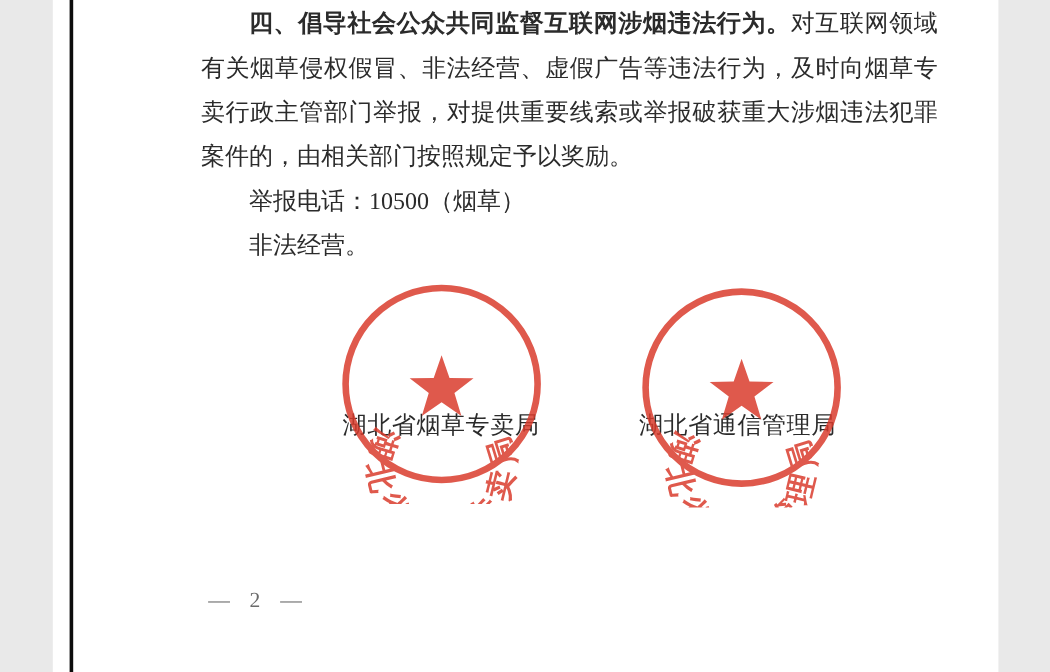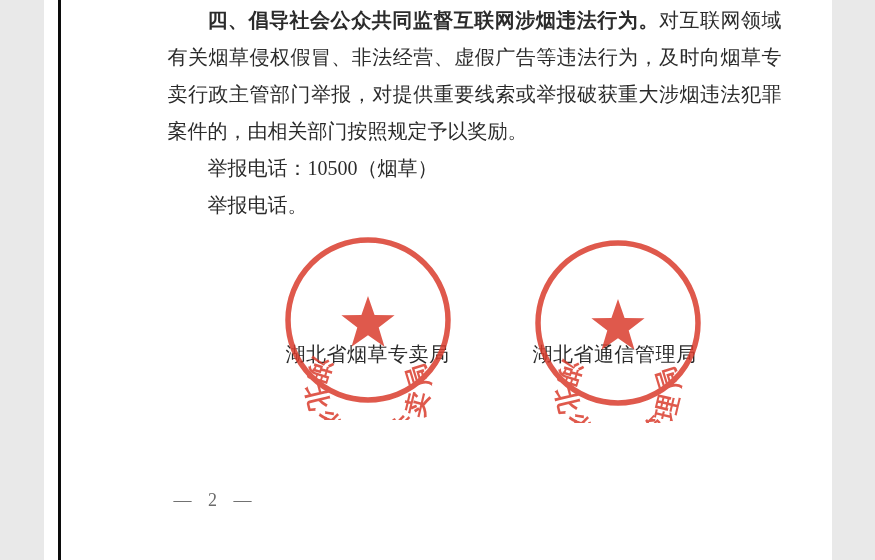--- a/index.html
+++ b/index.html
@@ -38,21 +38,21 @@
 <body>
 
 <div class="page">
 
   <div class="vline left"></div>
   <div class="vline right"></div>
 
   <div class="content">
     <p><span class="lead">四、倡导社会公众共同监督互联网涉烟违法行为。</span><span>对互联网领域有关烟草侵权假冒、非法经营、虚假广告等违法行为，及时向烟草专卖行政主管部门举报，对提供重要线索或举报破获重大涉烟违法犯罪案件的，由相关部门按照规定予以奖励。</span></p>
     <p>举报电话：10500（烟草）</p>
-    <p>举报电话。</p>
+    <p>非法经营。</p>
   </div>
 
   <div class="sig org1">湖北省烟草专卖局</div>
   <div class="sig org2">湖北省通信管理局</div>
 
   <svg class="seal left" width="200" height="200" viewBox="0 0 200 200">
     <circle cx="100" cy="100" r="80" fill="none" stroke="#d93a2b" stroke-width="5.5"></circle>
     <polygon fill="#d93a2b" points="100,76 106.6,94.9 126.6,95.3 110.7,107.5 116.5,126.7 100,115.2 83.5,126.7 89.3,107.5 73.4,95.3 93.4,94.9"></polygon>
     <defs>
       <path id="arcL" d="M 50.8 134.4 A 60 60 0 1 0 149.2 134.4" fill="none"></path>

